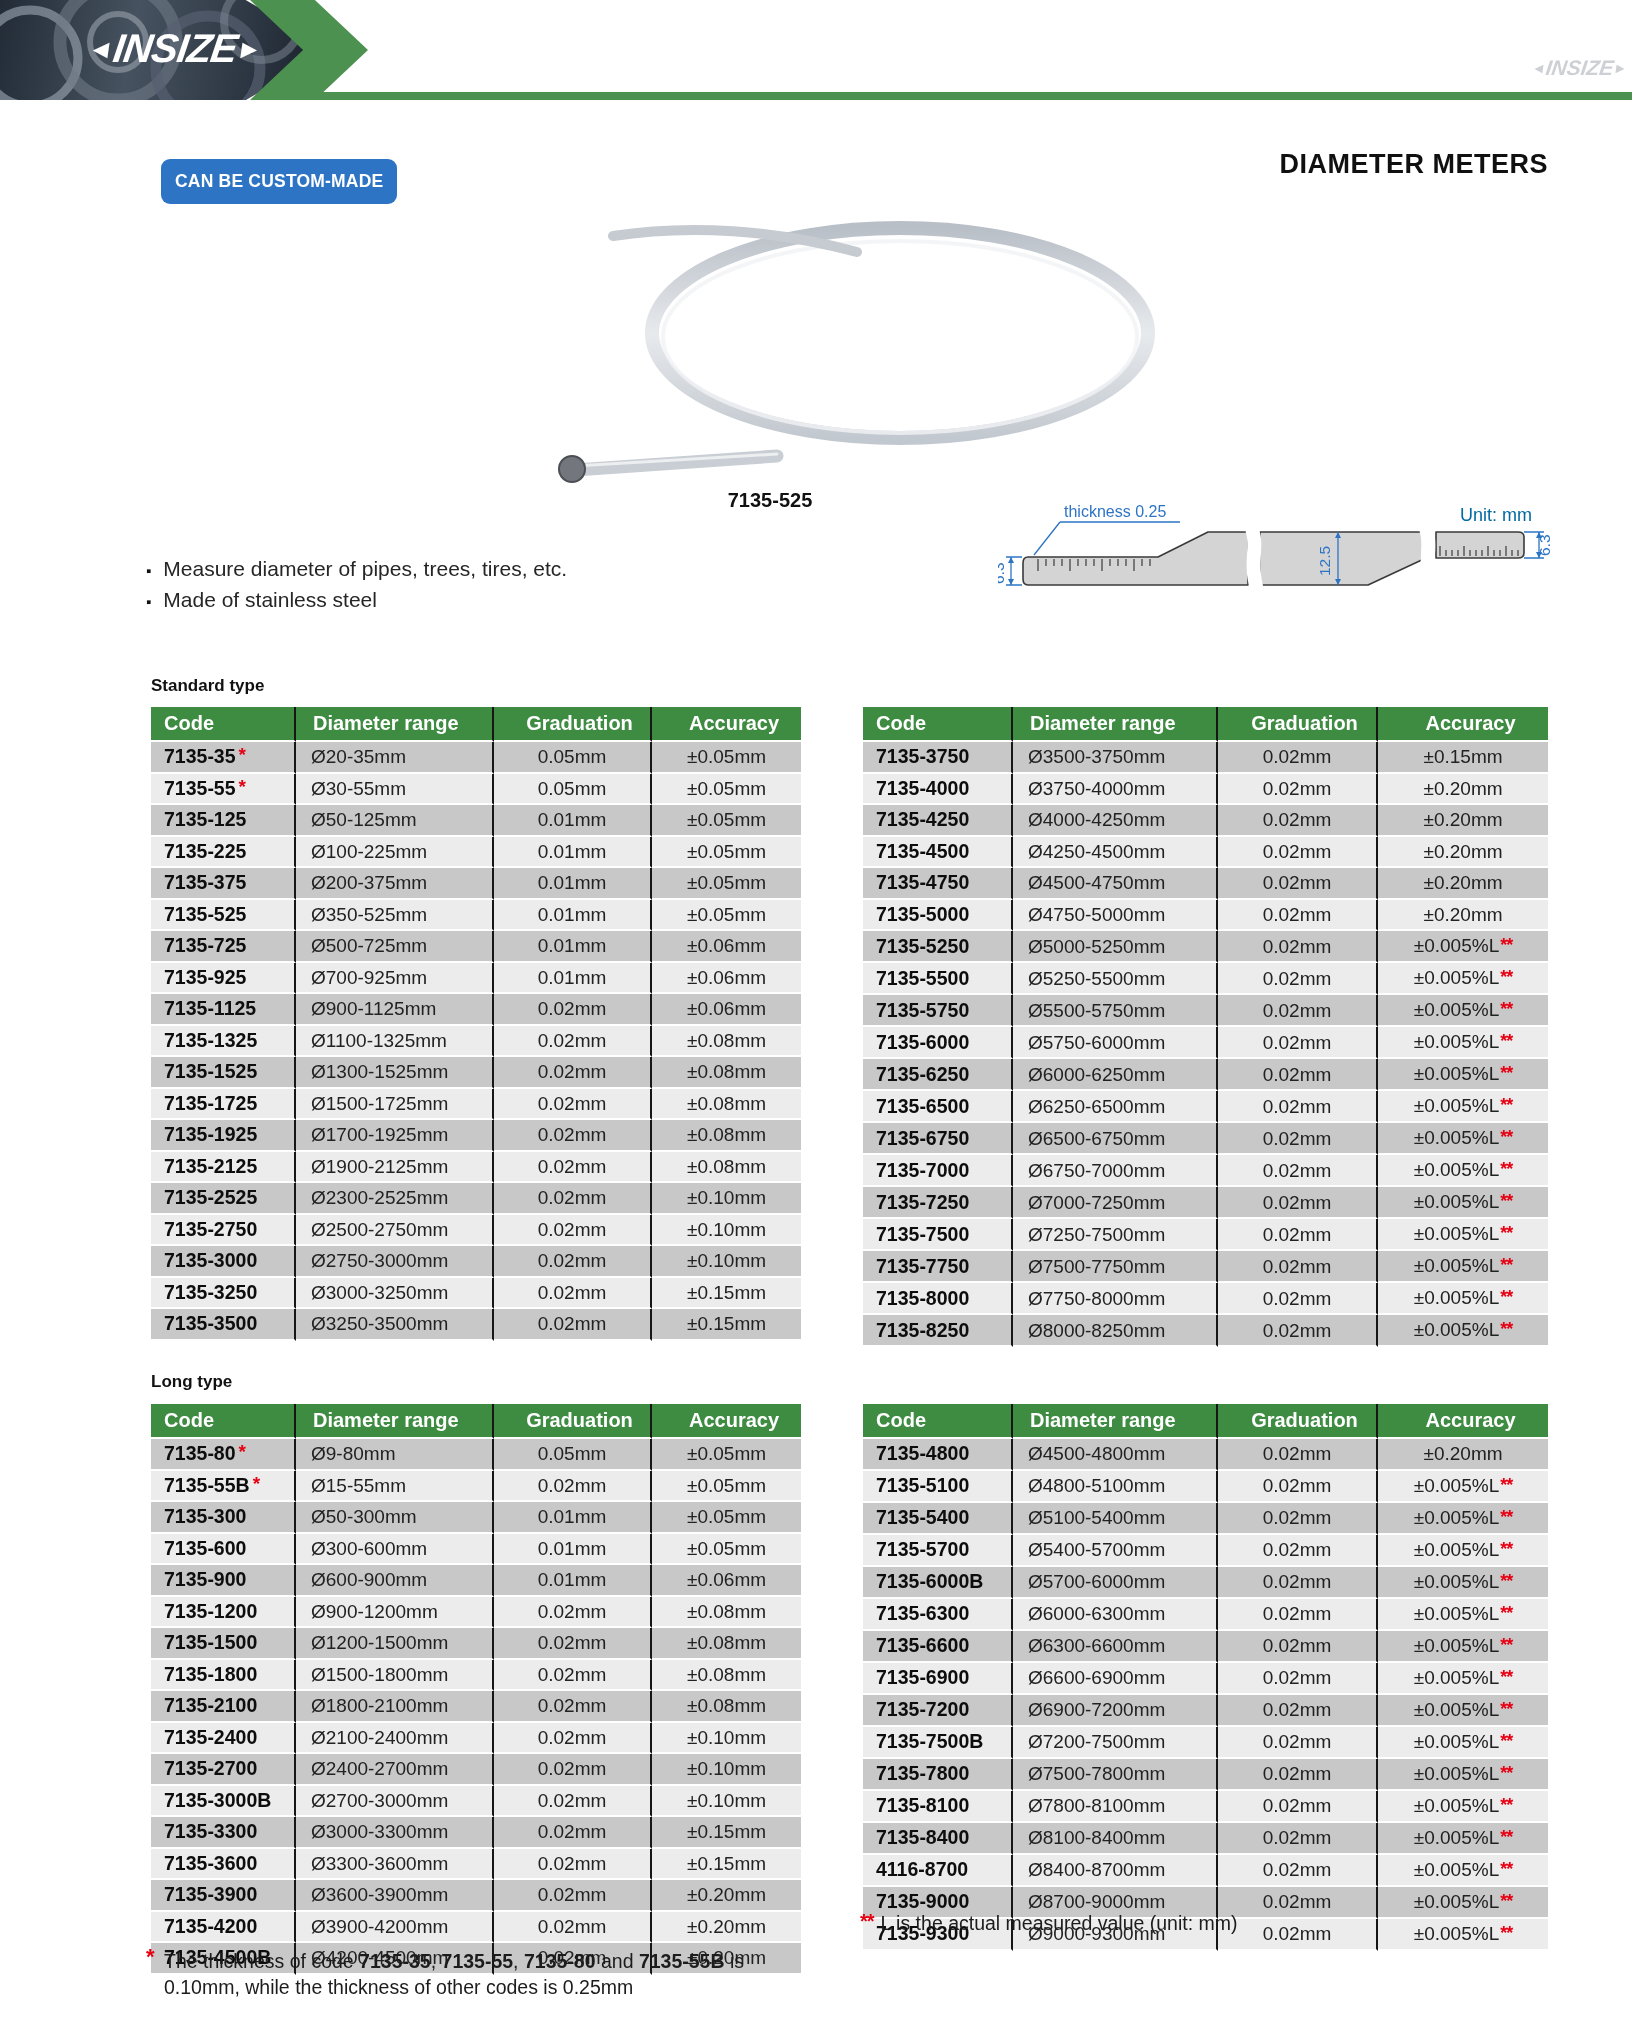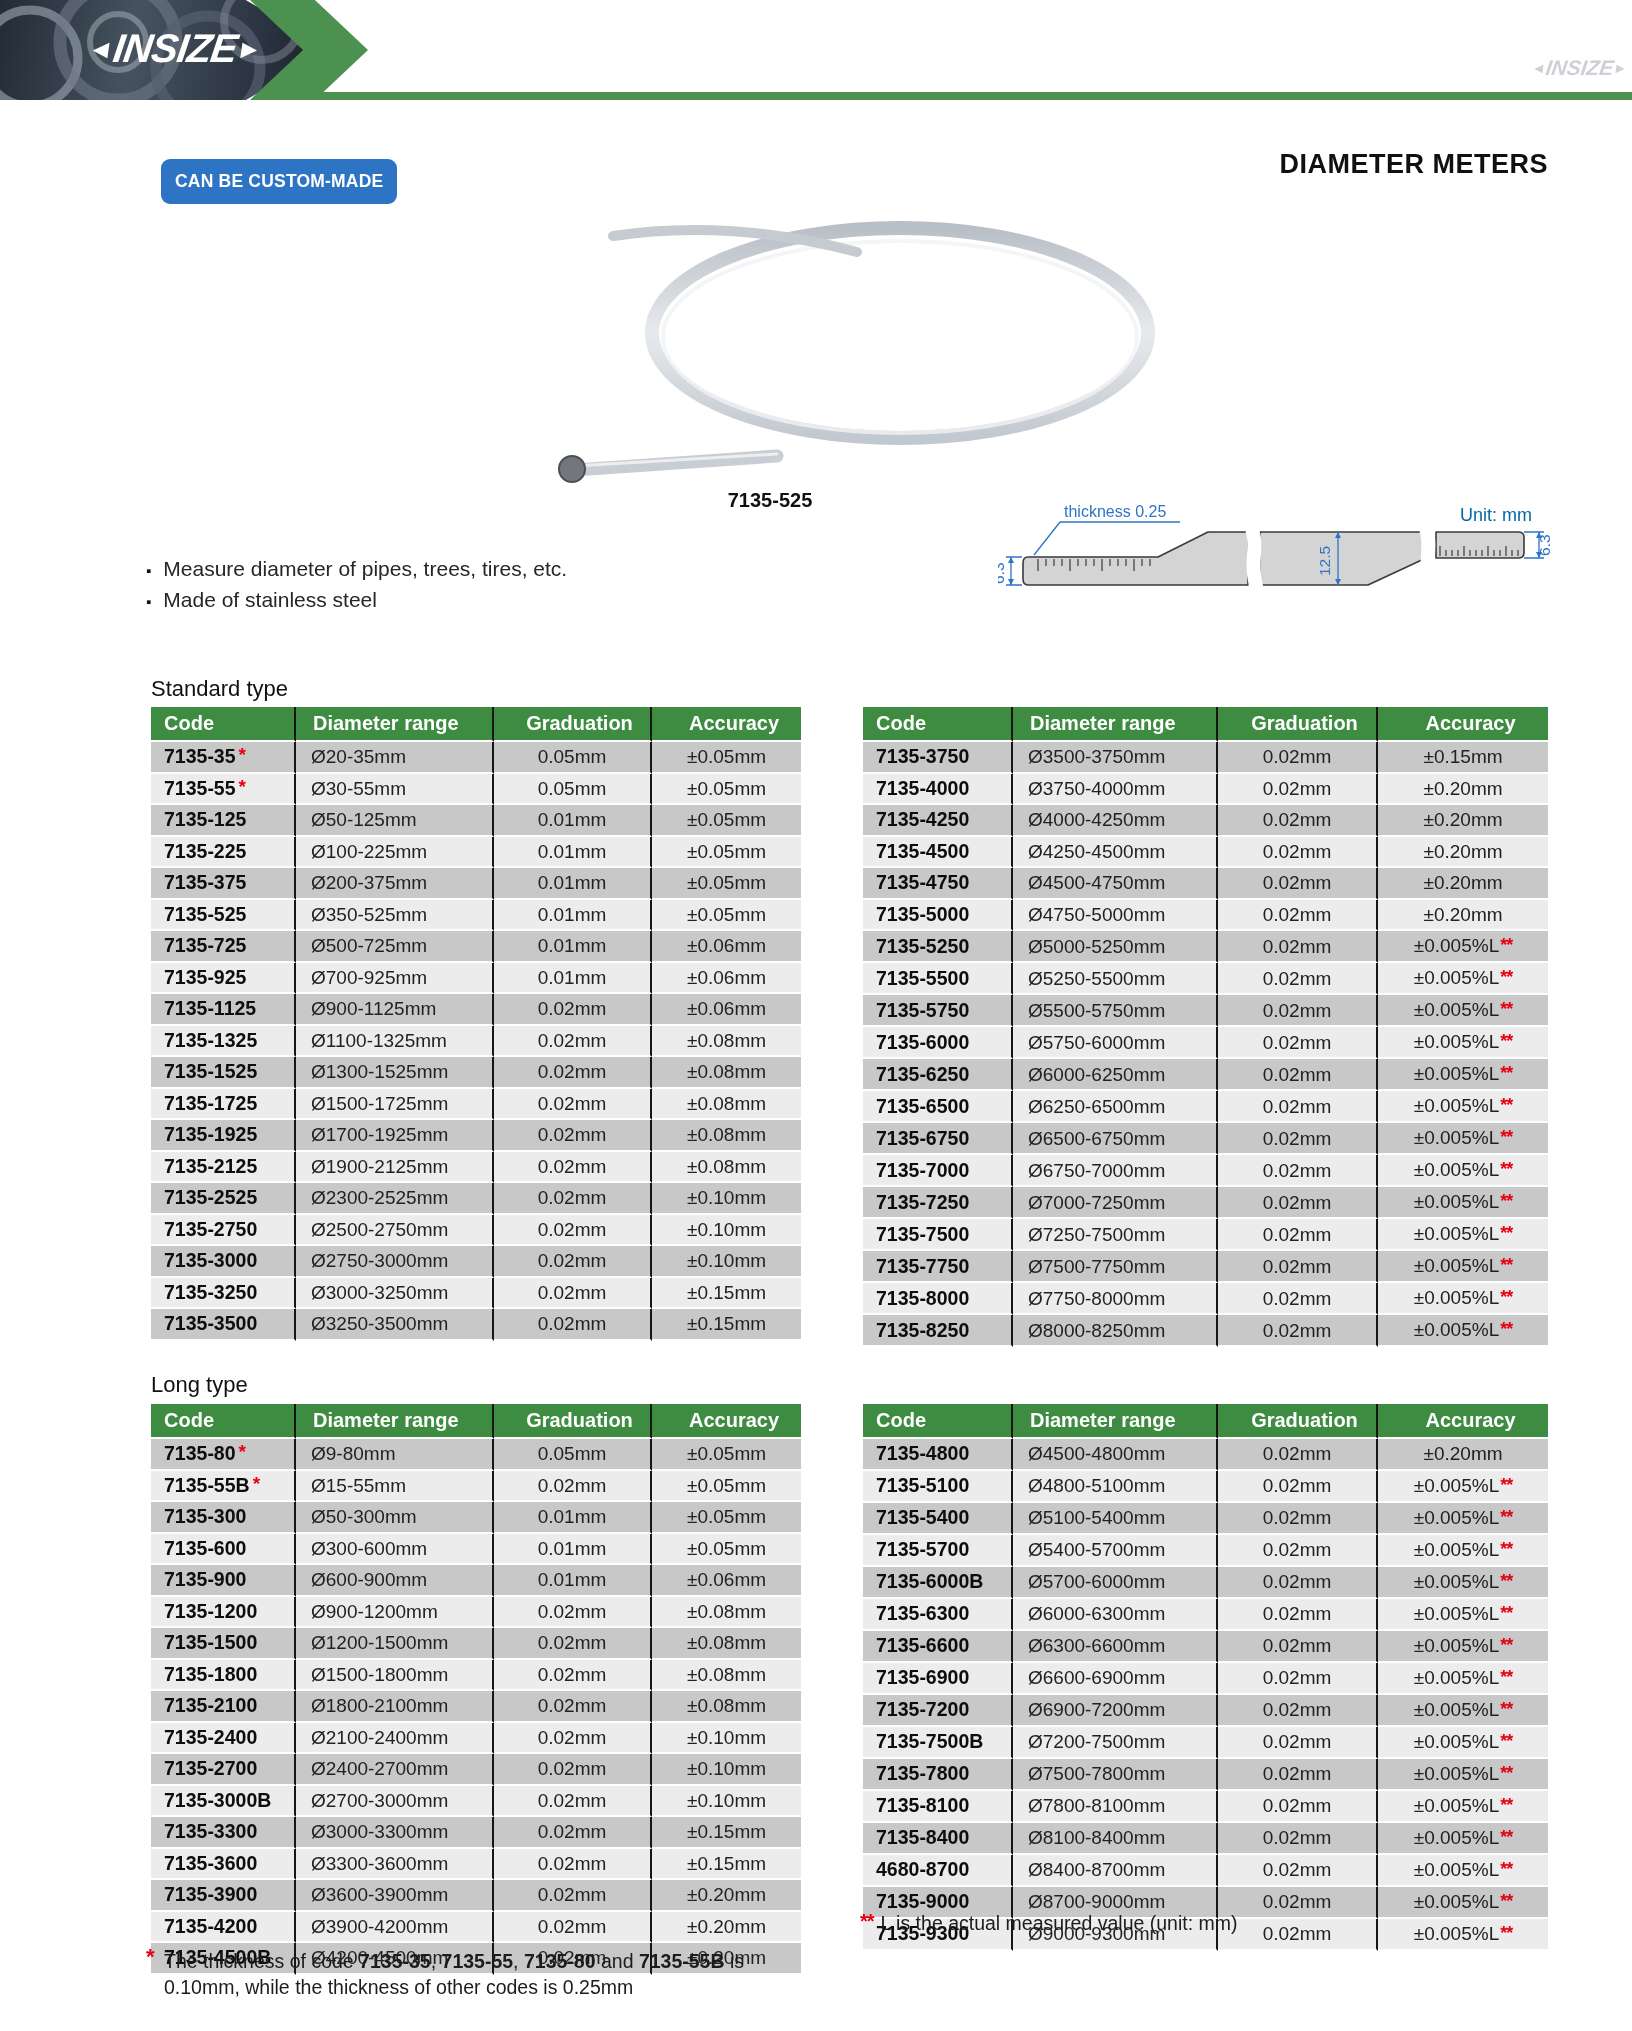--- a/index.html
+++ b/index.html
@@ -34,21 +34,21 @@
   
   .unit-label{position:absolute;left:1460px;top:505px;font-size:18px;color:#0369a1;}
   .tech-svg{position:absolute;left:998px;top:500px;}
 
   
   .features{position:absolute;left:146px;top:554px;margin:0;padding:0;list-style:none;}
   .features li{display:flex;align-items:baseline;font-size:21px;color:#262626;line-height:29px;}
   .features .sq{font-size:15px;margin-right:12px;color:#111;}
 
   
-  .sec-head{position:absolute;font-size:22px;font-weight:normal;color:#111;}
+  .sec-head{position:absolute;font-size:17px;font-weight:bold;color:#111;}
   .sh-std{left:151px;top:676px;}
   .sh-long{left:151px;top:1372px;}
 
   
   .data-table{position:absolute;border-collapse:separate;border-spacing:0;table-layout:fixed;}
   .t-std-l{left:151px;top:707px;width:650px;}
   .t-std-r{left:863px;top:707px;width:685px;}
   .t-long-l{left:151px;top:1404px;width:650px;}
   .t-long-r{left:863px;top:1404px;width:685px;}
   .data-table th{background:#3e8b42;color:#fff;font-weight:bold;font-size:20px;height:31px;
@@ -633,21 +633,21 @@
           <td class="grad">0.02mm</td>
           <td class="acc">±0.005%L<span class="accstar">**</span></td>
         </tr>
         <tr>
           <td class="code">7135-8400</td>
           <td class="range">Ø8100-8400mm</td>
           <td class="grad">0.02mm</td>
           <td class="acc">±0.005%L<span class="accstar">**</span></td>
         </tr>
         <tr>
-          <td class="code">4680-8700</td>
+          <td class="code">4116-8700</td>
           <td class="range">Ø8400-8700mm</td>
           <td class="grad">0.02mm</td>
           <td class="acc">±0.005%L<span class="accstar">**</span></td>
         </tr>
         <tr>
           <td class="code">7135-9000</td>
           <td class="range">Ø8700-9000mm</td>
           <td class="grad">0.02mm</td>
           <td class="acc">±0.005%L<span class="accstar">**</span></td>
         </tr>

